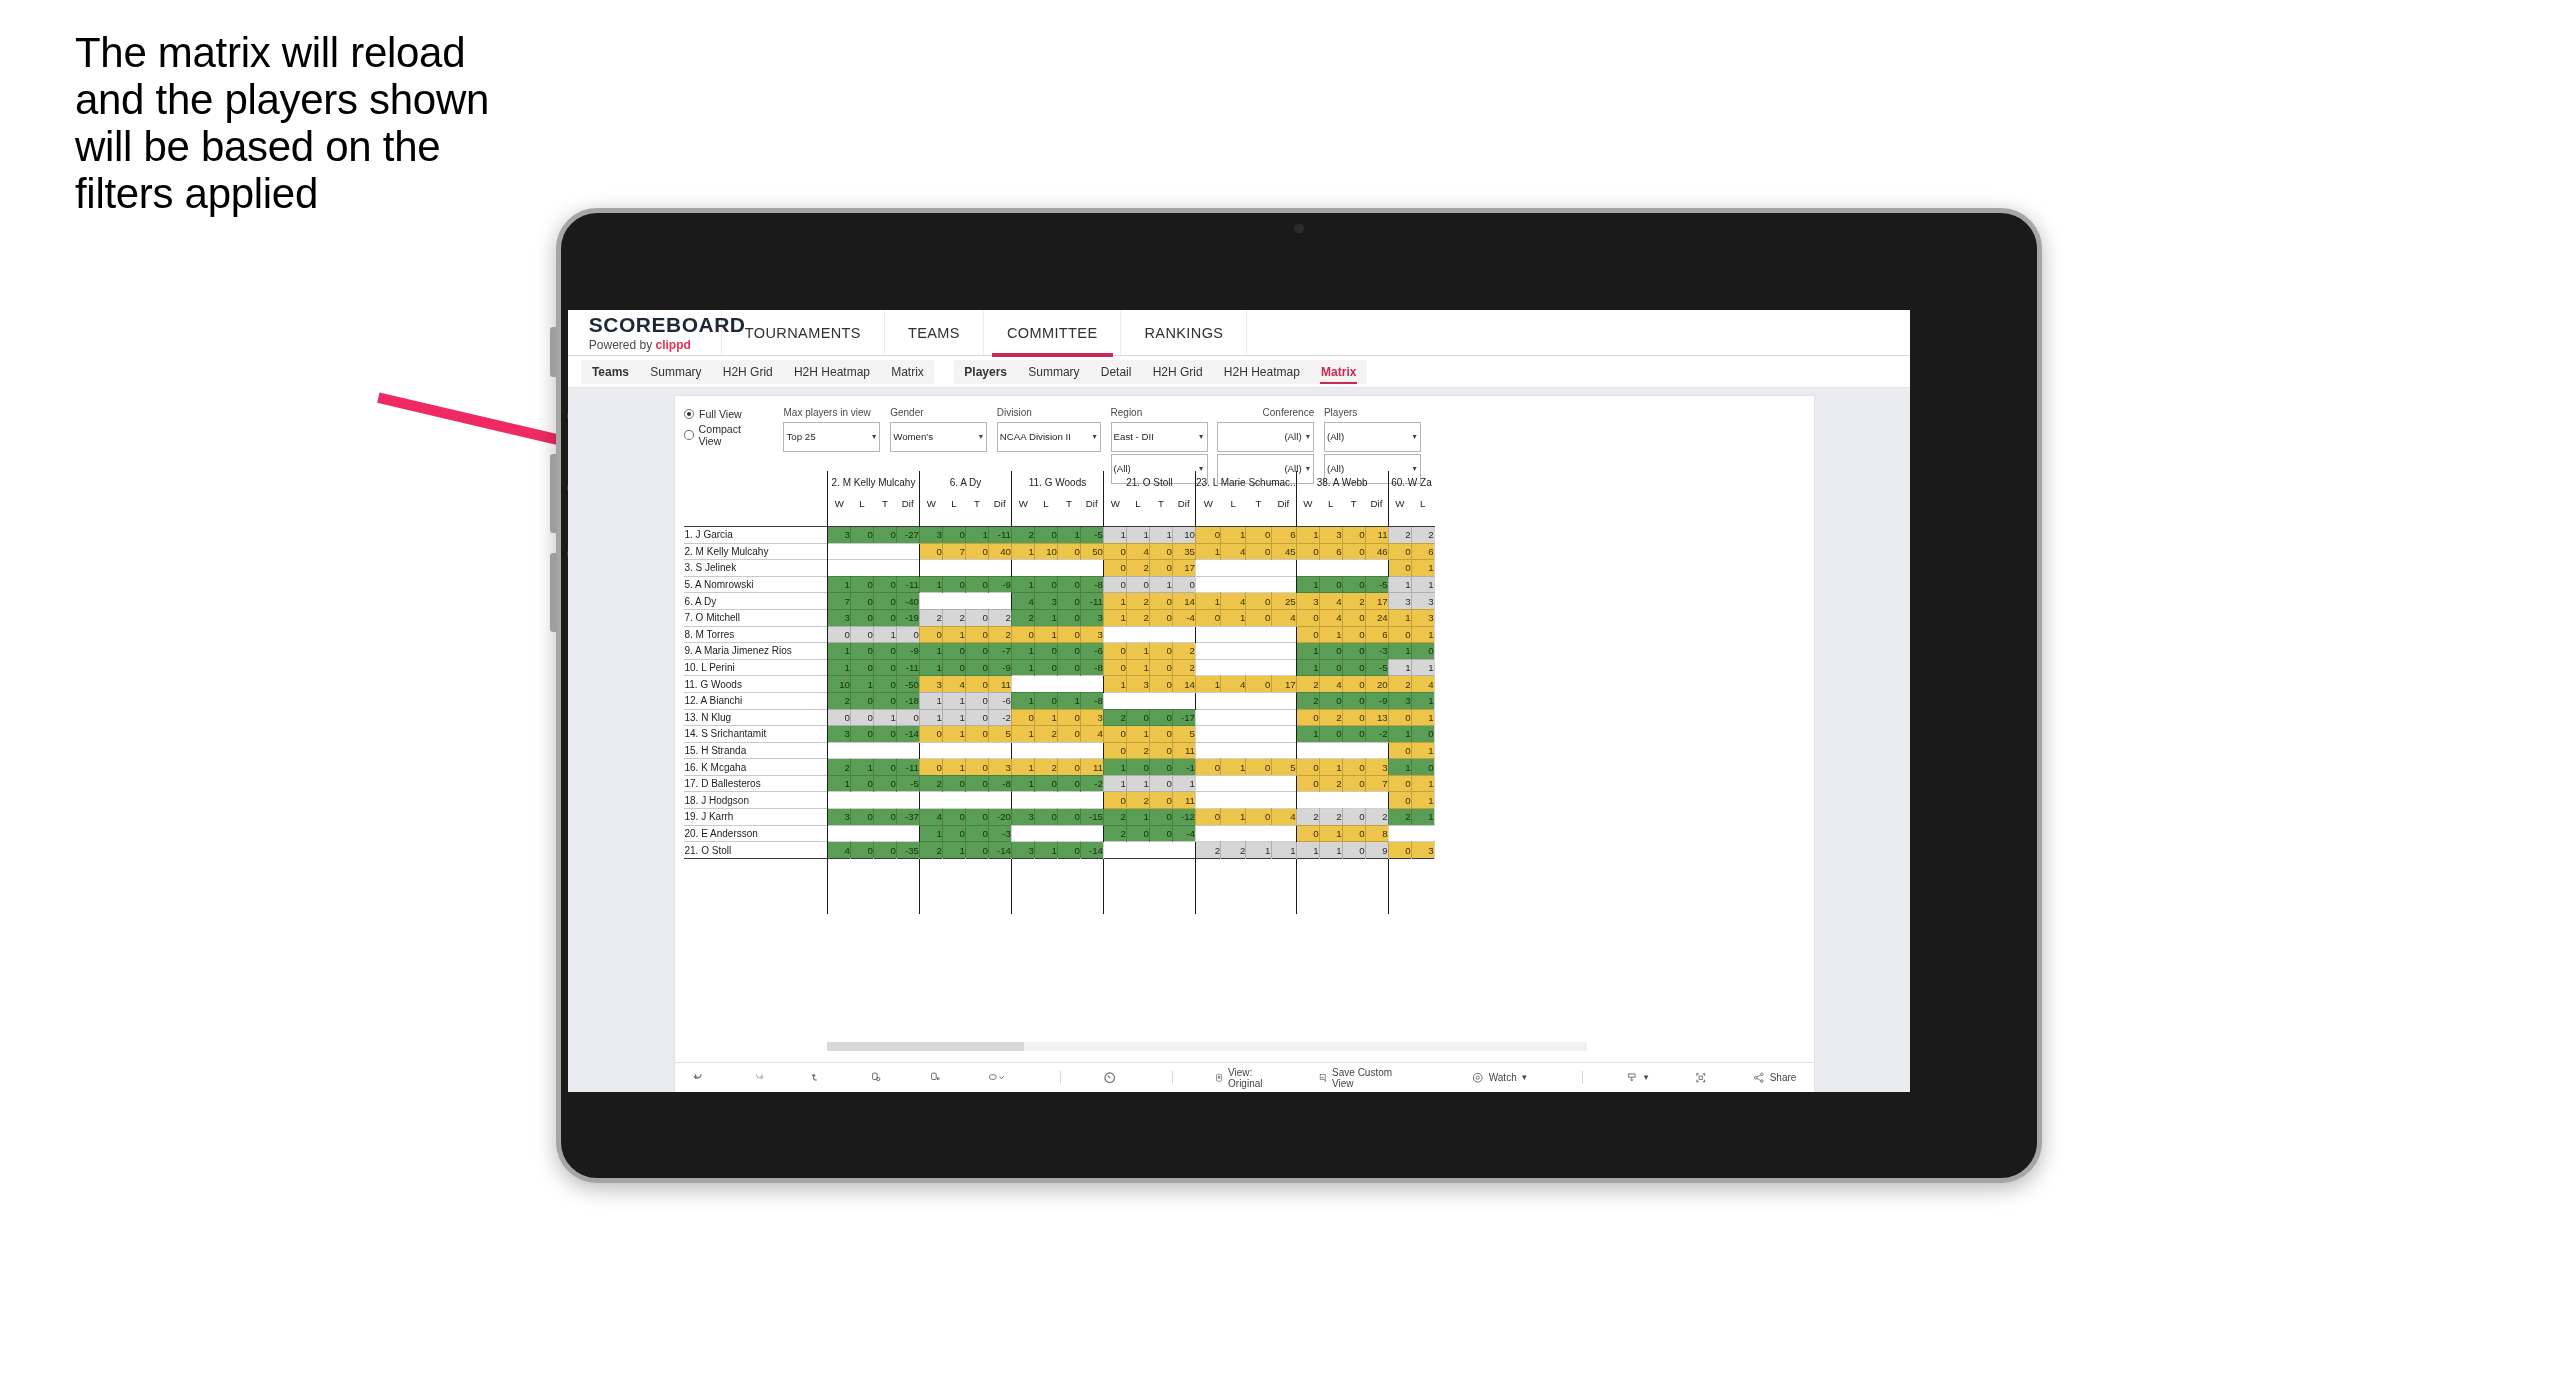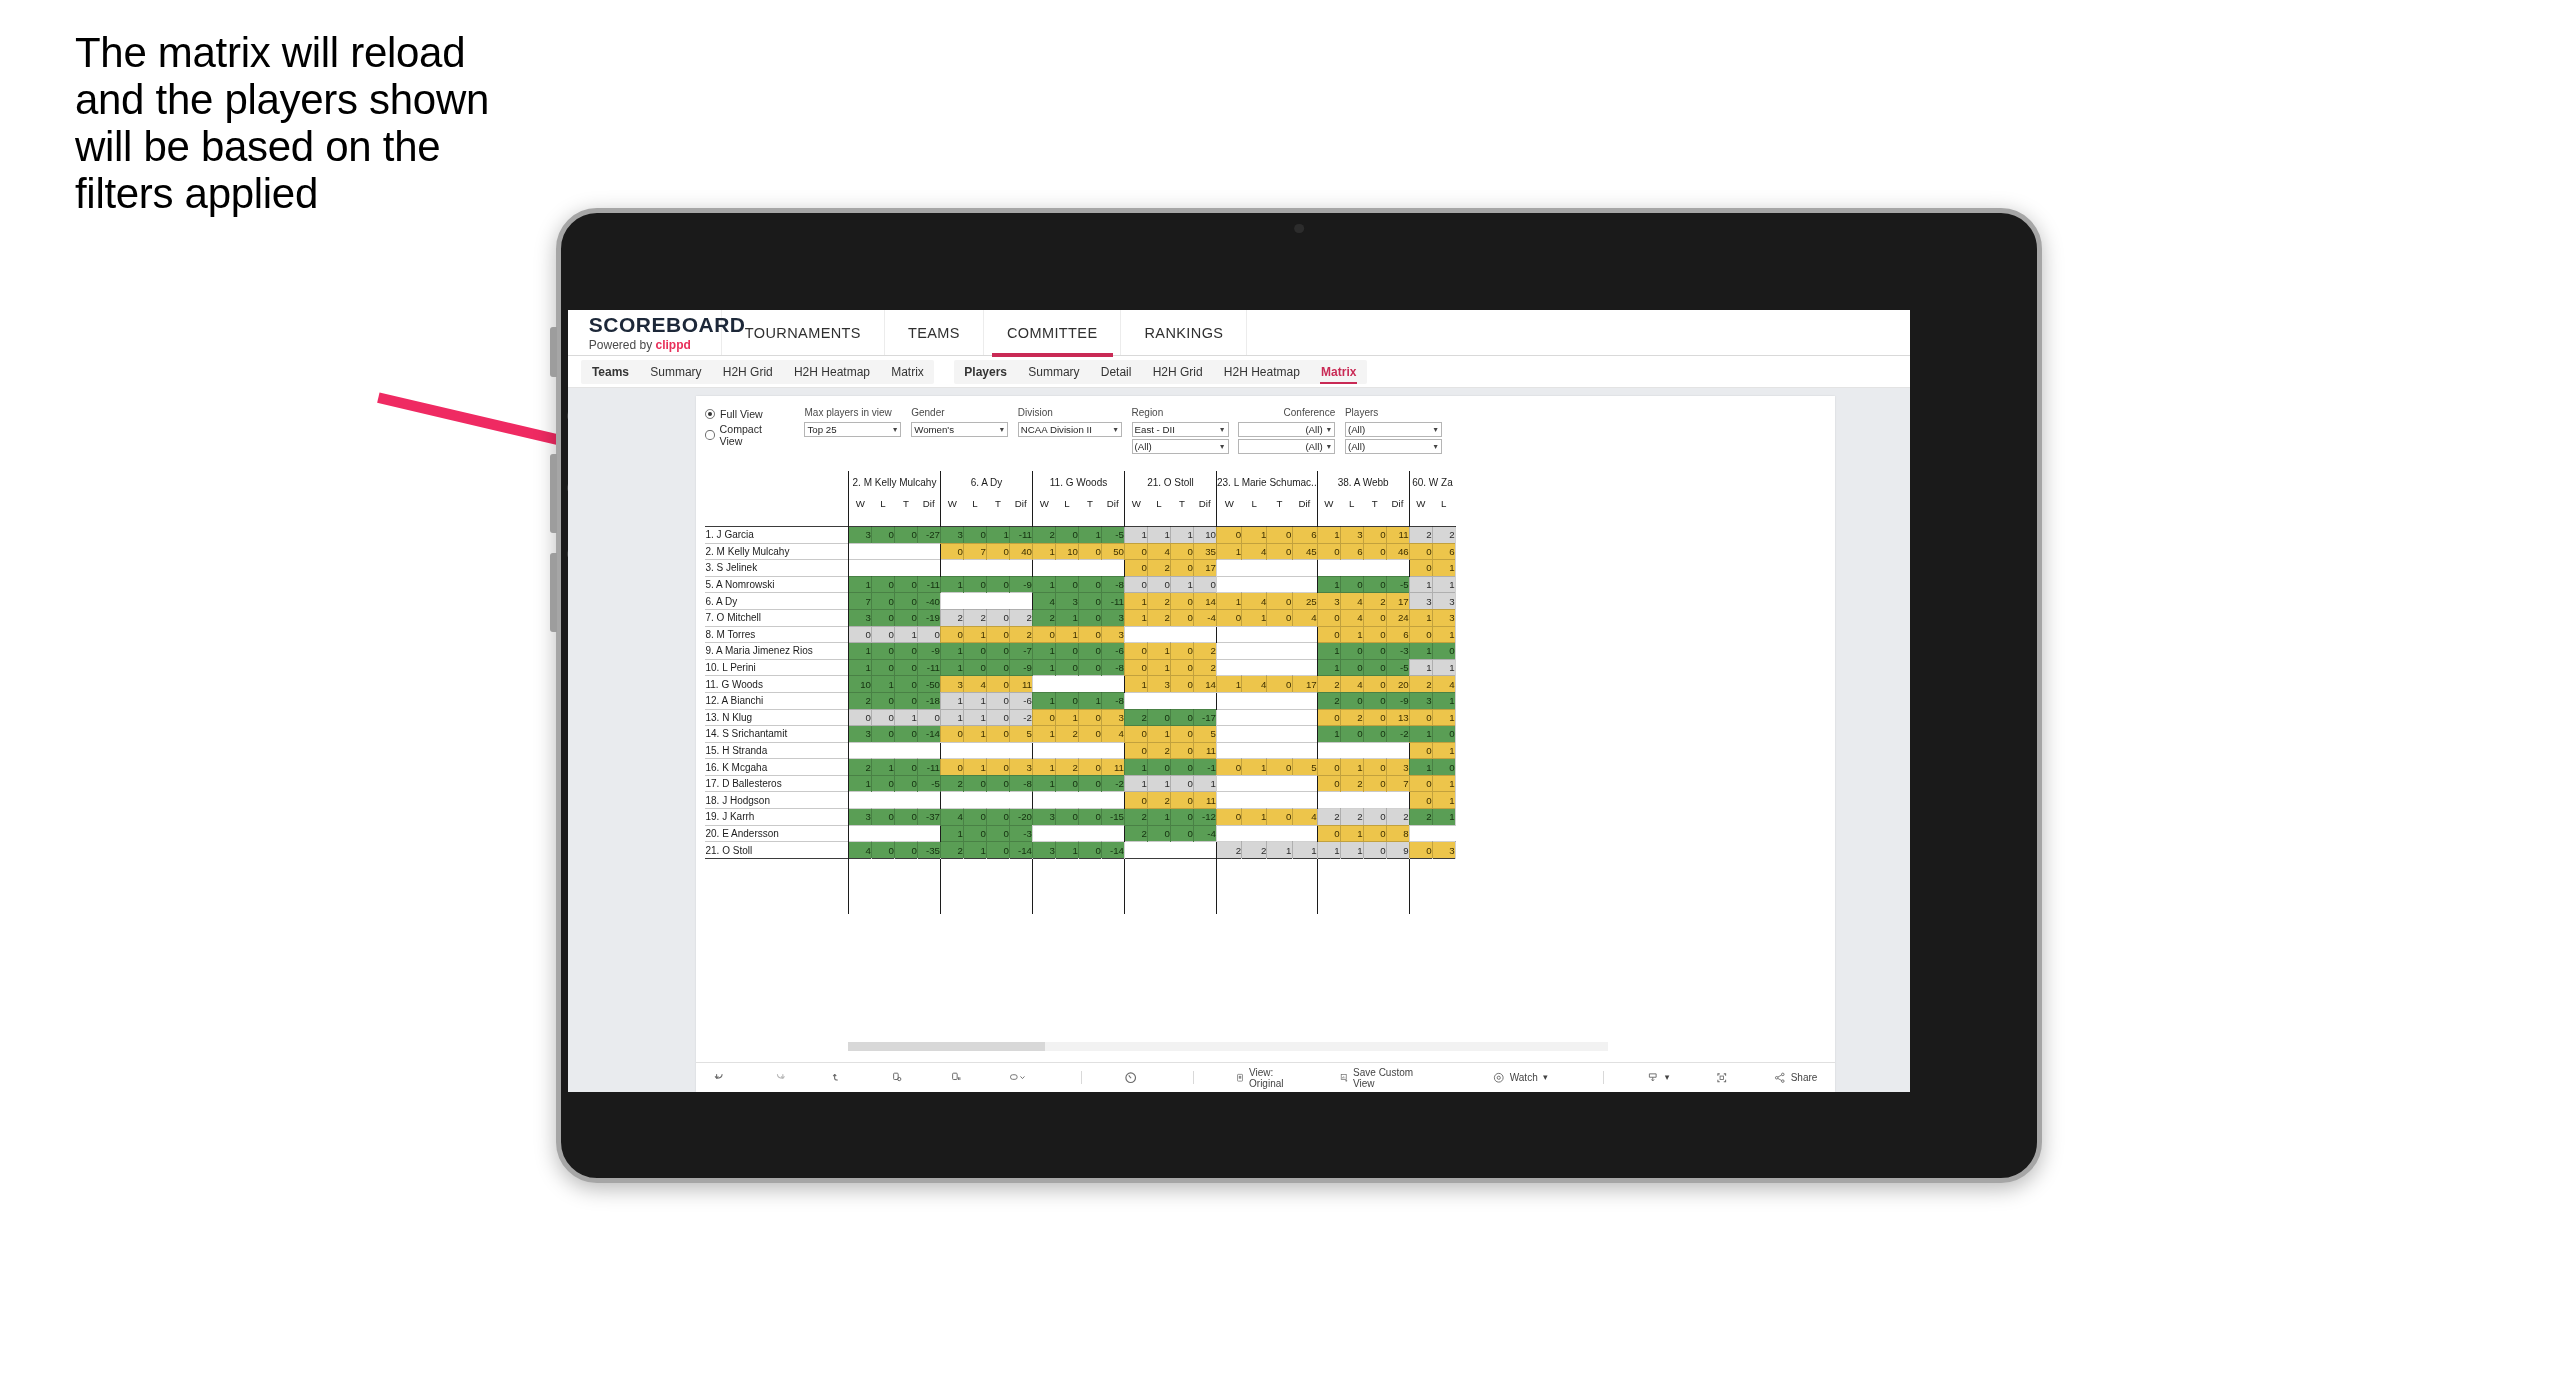--- a/index.html
+++ b/index.html
@@ -70,30 +70,30 @@
   .subgroup + .subgroup { margin-left:19.3px; }
   .sub-item { font-size:12px; color:#343434; padding:0 10.6px; cursor:pointer; position:relative; white-space:nowrap; }
   .sub-item.head { font-weight:bold; }
   .sub-item.sel { color:#c92a55; font-weight:bold; }
   .sub-item.sel::after { content:""; position:absolute; left:9.7px; right:9.7px; bottom:-5.8px; height:1.9px; background:#c92a55; }
 
   
   #app-body { position:absolute; top:78px; left:0; right:0; bottom:0; background:#e9ebee; }
 
   #panel {
-    position:absolute; left:128px; top:7.7px; width:1139px; bottom:0;
+    position:absolute; left:107px; top:7.7px; width:1139px; bottom:0;
     background:#ffffff; box-shadow:0 0 1.9px rgba(0,0,0,0.1);
   }
 
   
   #filters { display:flex; padding:11.6px 0 5.8px 9.7px; gap:0; }
   .fcol { margin-right:9.7px; }
   .flabel { font-size:10px; color:#4a4a4a; margin-bottom:2.9px; height:11.6px; }
   .fsel {
-    height:15px; border:1px solid #b5b5b5; background:#fff; font-size:9.7px; color:#262626;
+    height:30px; border:1px solid #b5b5b5; background:#fff; font-size:9.7px; color:#262626;
     display:flex; align-items:center; padding:0 2px; position:relative; cursor:pointer;
   }
   .fsel + .fsel { margin-top:1.9px; }
   .fsel .cv { flex:1; overflow:hidden; white-space:nowrap; }
   .fsel .caret { font-size:6.8px; color:#444; margin-left:2.9px; }
   .radio-wrap { width:79px; padding-top:1px; }
   .radio-row { display:flex; align-items:center; font-size:10.6px; color:#2b2b2b; margin-bottom:2.9px; cursor:pointer; }
   .rdot { width:9.7px; height:9.7px; border-radius:50%; border:1px solid #6d6d6d; margin-right:4.8px; display:inline-block; position:relative; background:#fff; }
   .rdot.on::after { content:""; position:absolute; left:1.9px; top:1.9px; width:3.9px; height:3.9px; border-radius:50%; background:#333; }
 

